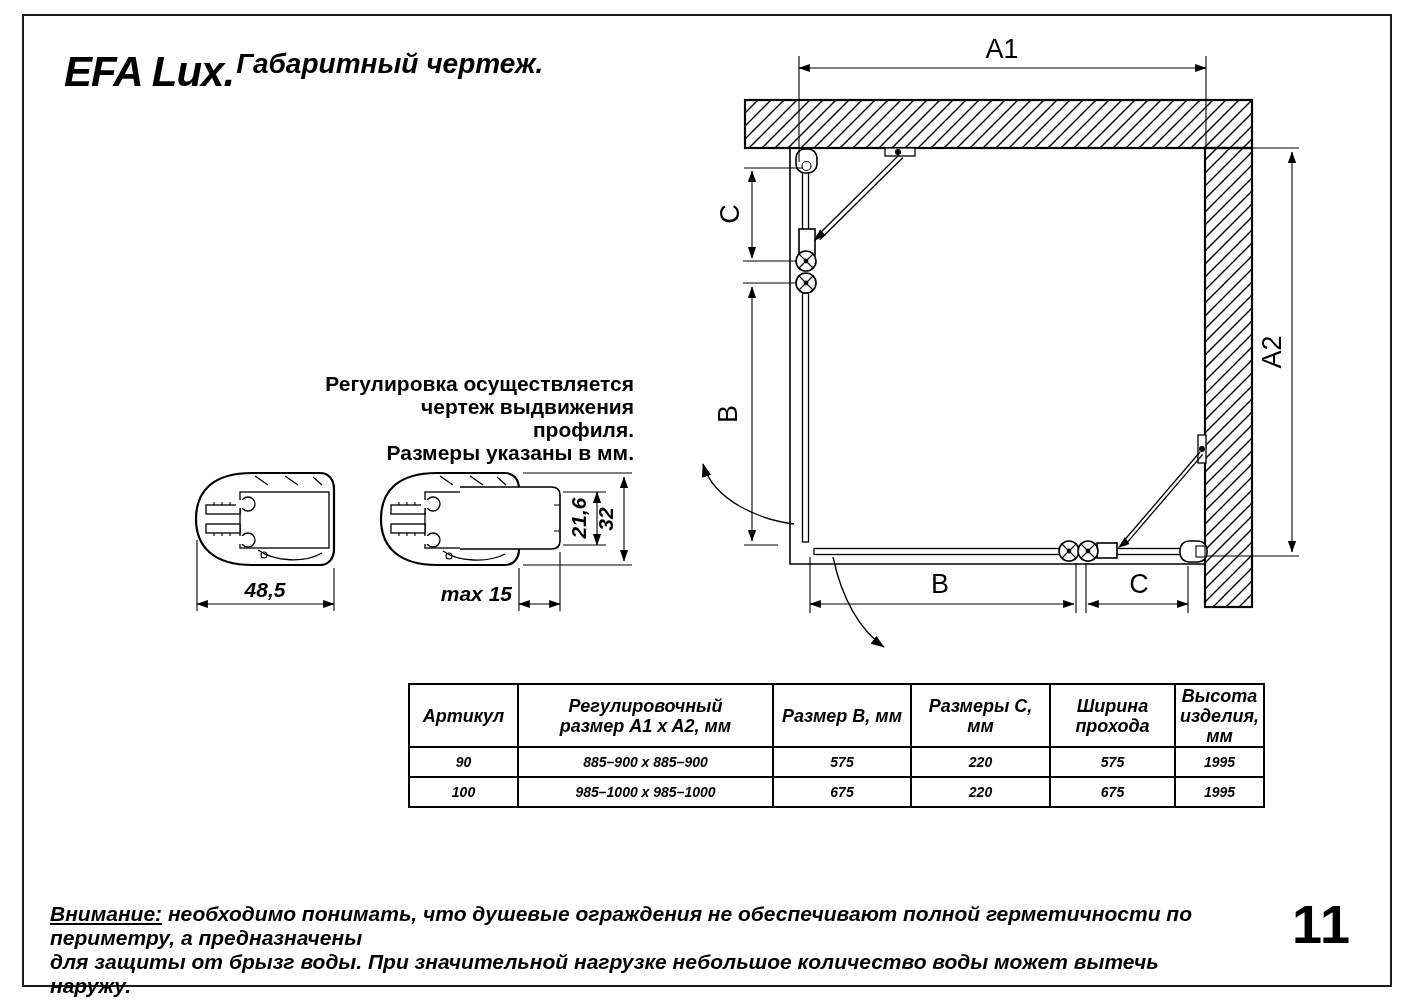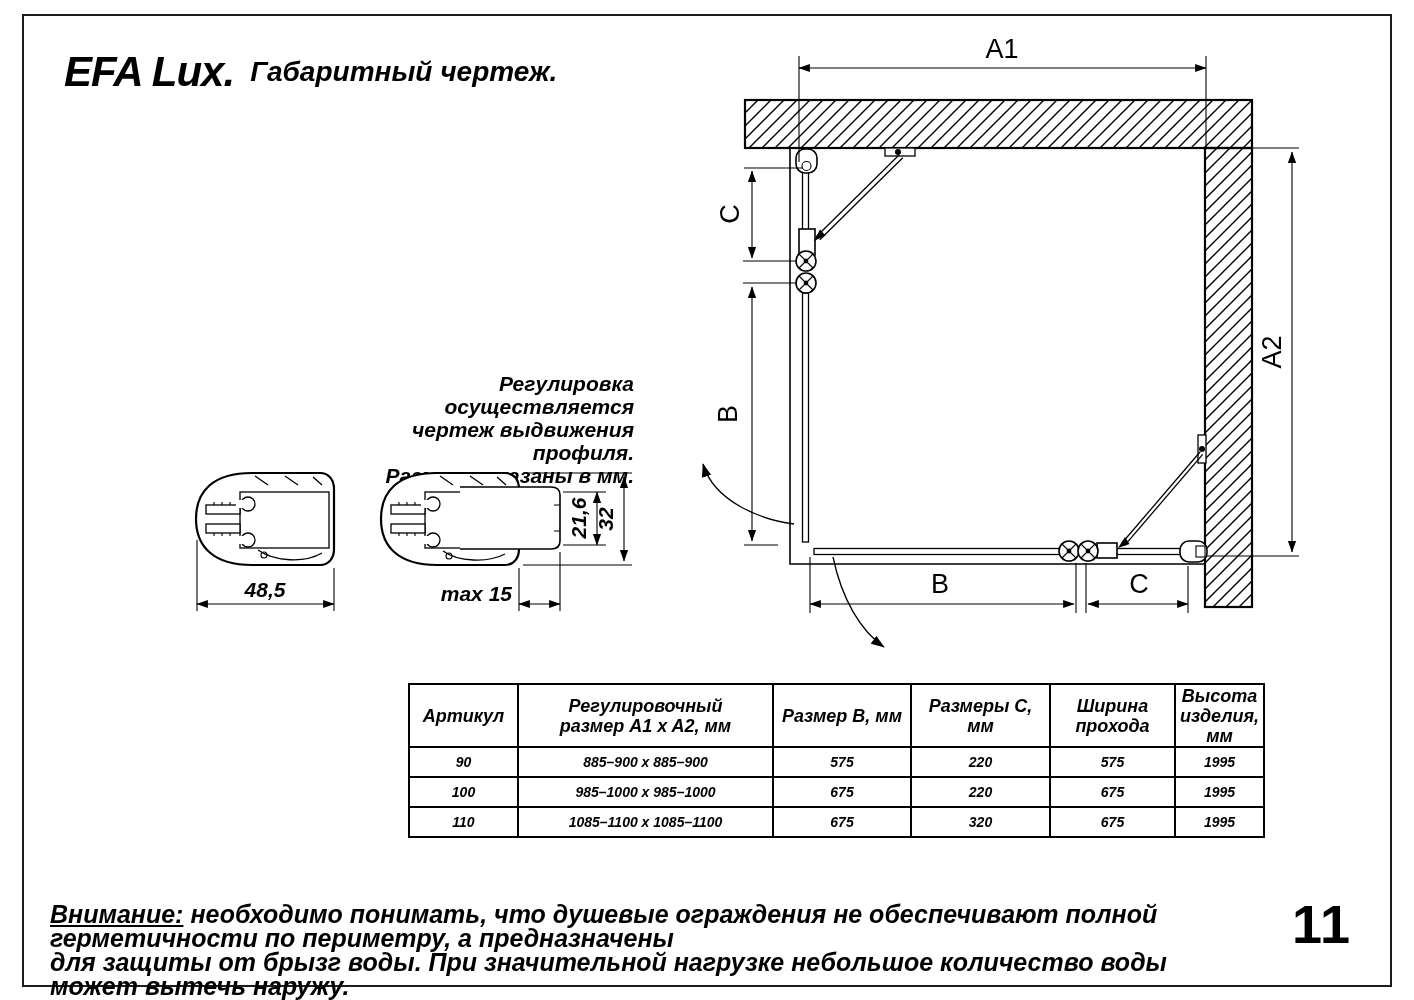--- a/index.html
+++ b/index.html
@@ -1,34 +1,34 @@
 <!DOCTYPE html>
 <html><head>
 <meta charset="utf-8">
 <style>
   html,body{margin:0;padding:0;background:#e8e8e8;}
   .page{position:relative;width:1414px;height:1000px;background:#ffffff;overflow:hidden;
         font-family:"Liberation Sans",sans-serif;color:#000;}
   .frame{position:absolute;left:22px;top:14px;width:1366px;height:969px;border:2px solid #1c1c1c;}
-  .title{position:absolute;left:64px;top:48px;display:flex;align-items:center;white-space:nowrap;}
+  .title{position:absolute;left:64px;top:48px;display:flex;align-items:flex-start;white-space:nowrap;}
   .title .brand{font-size:42px;font-weight:700;font-style:italic;letter-spacing:-1px;}
-  .title .rest{font-size:28px;font-weight:700;font-style:italic;margin-left:16px;}
+  .title .rest{font-size:28px;font-weight:700;font-style:italic;margin-left:2px;}
   .note{position:absolute;left:322px;top:372px;width:312px;text-align:right;
-        font-size:21px;font-style:italic;font-weight:600;line-height:23px;}
+        font-size:21px;font-weight:600;line-height:23px;}
   .drawing{position:absolute;left:0;top:0;}
   .spec-table{position:absolute;left:408px;top:683px;border-collapse:collapse;
         font-style:italic;font-weight:600;}
   .spec-table th,.spec-table td{border:2px solid #000;text-align:center;vertical-align:middle;
         padding:0 4px;white-space:pre-line;}
   .spec-table th{height:61px;font-size:18px;line-height:20px;font-weight:600;}
   .spec-table td{height:28px;font-size:14px;}
   .col-art{width:99px;}  .col-adj{width:245px;} .col-b{width:128px;margin-left:44px;}
   .col-c{width:129px;}   .col-w{width:115px;}   .col-h{width:77px;}
   .warning{position:absolute;left:50px;top:902px;width:1180px;
-        font-size:25px;font-style:italic;font-weight:600;line-height:24px;}
+        font-size:21px;font-style:italic;font-weight:600;line-height:24px;}
   .warning .u{text-decoration:underline;}
   .pagenum{position:absolute;left:1292px;top:893px;font-size:54px;font-weight:700;letter-spacing:1px;}
   
   .ln{stroke:#000;fill:none;stroke-width:1.1;}
   .ln2{stroke:#000;fill:none;stroke-width:2.2;}
   .ln16{stroke:#000;fill:none;stroke-width:1.6;}
   .ln13{stroke:#000;fill:none;stroke-width:1.3;}
   .wf{fill:#fff;}
   text.dl{font-family:"Liberation Sans",sans-serif;font-size:27px;fill:#000;}
   text.dn{font-family:"Liberation Sans",sans-serif;font-size:21px;font-style:italic;font-weight:600;fill:#000;}
@@ -256,28 +256,20 @@
           <td>1995</td>
         </tr>
         <tr>
           <td>100</td>
           <td>985–1000 x 985–1000</td>
           <td>675</td>
           <td>220</td>
           <td>675</td>
           <td>1995</td>
         </tr>
-        <tr>
-          <td>110</td>
-          <td>1085–1100 x 1085–1100</td>
-          <td>675</td>
-          <td>320</td>
-          <td>675</td>
-          <td>1995</td>
-        </tr>
       </tbody>
   </table>
 
   <div class="warning">
     <div><span class="u">Внимание:</span><span> необходимо понимать, что душевые ограждения не обеспечивают полной герметичности по периметру, а предназначены</span></div>
     <div>для защиты от брызг воды. При значительной нагрузке небольшое количество воды может вытечь наружу.</div>
   </div>
 
   <div class="pagenum">11</div>
 </div>

